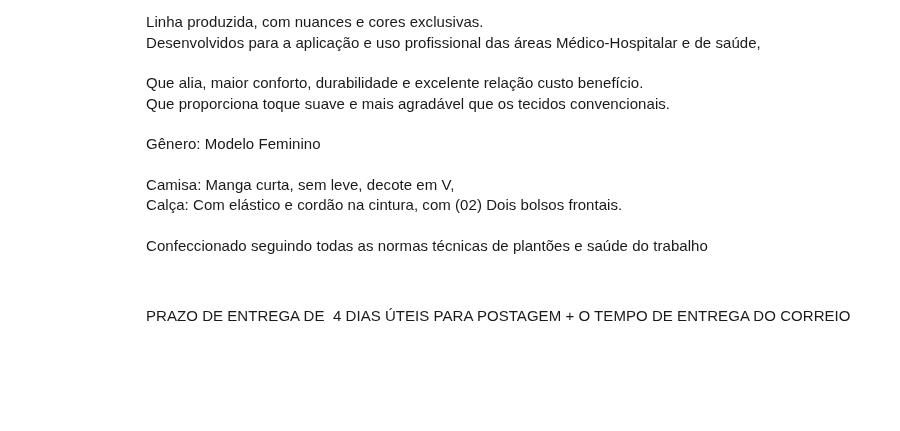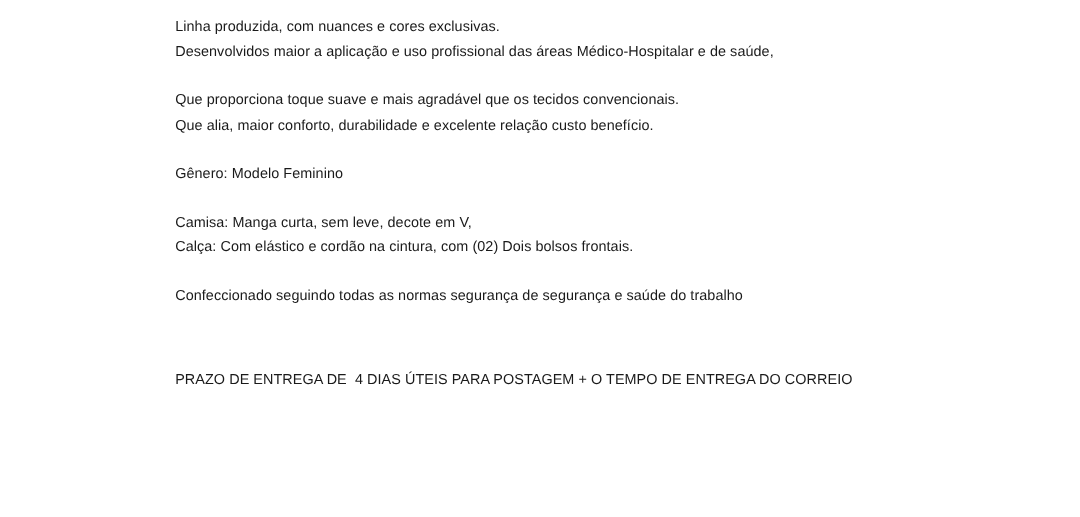--- a/index.html
+++ b/index.html
@@ -22,21 +22,21 @@
     padding: 12px 0 0 0;
   }
   .content {
     margin-left: 146px;
     margin-right: 24px;
   }
   .para {
     margin: 0 0 0 0;
   }
   .line {
-    font-size: 12px;
+    font-size: 15px;
     line-height: 20.5px;
     white-space: pre-wrap;
     letter-spacing: 0.05px;
   }
   .gap {
     height: 20px;
   }
   .gap-lg {
     height: 21px;
   }
@@ -45,47 +45,47 @@
   }
 </style>
 </head>
 <body>
 
 <div class="page">
   <div class="content">
 
     <div class="para">
       <div class="line">Linha produzida, com nuances e cores exclusivas.</div>
-      <div class="line">Desenvolvidos maior a aplicação e uso profissional das áreas Médico-Hospitalar e de saúde,</div>
+      <div class="line">Desenvolvidos para a aplicação e uso profissional das áreas Médico-Hospitalar e de saúde,</div>
     </div>
 
     <div class="gap"></div>
 
     <div class="para">
+      <div class="line">Que alia, maior conforto, durabilidade e excelente relação custo benefício.</div>
       <div class="line">Que proporciona toque suave e mais agradável que os tecidos convencionais.</div>
-      <div class="line">Que alia, maior conforto, durabilidade e excelente relação custo benefício.</div>
     </div>
 
     <div class="gap"></div>
 
     <div class="para">
       <div class="line">Gênero: Modelo Feminino</div>
     </div>
 
     <div class="gap"></div>
 
     <div class="para">
       <div class="line">Camisa: Manga curta, sem leve, decote em V,</div>
       <div class="line">Calça: Com elástico e cordão na cintura, com (02) Dois bolsos frontais.</div>
     </div>
 
     <div class="gap"></div>
 
     <div class="para">
-      <div class="line">Confeccionado seguindo todas as normas segurança de segurança e saúde do trabalho</div>
+      <div class="line">Confeccionado seguindo todas as normas técnicas de plantões e saúde do trabalho</div>
     </div>
 
     <div class="gap"></div>
 
 
     <div class="gap-xl"></div>
 
     <div class="para">
       <div class="line">PRAZO DE ENTREGA DE  4 DIAS ÚTEIS PARA POSTAGEM + O TEMPO DE ENTREGA DO CORREIO</div>
     </div>

